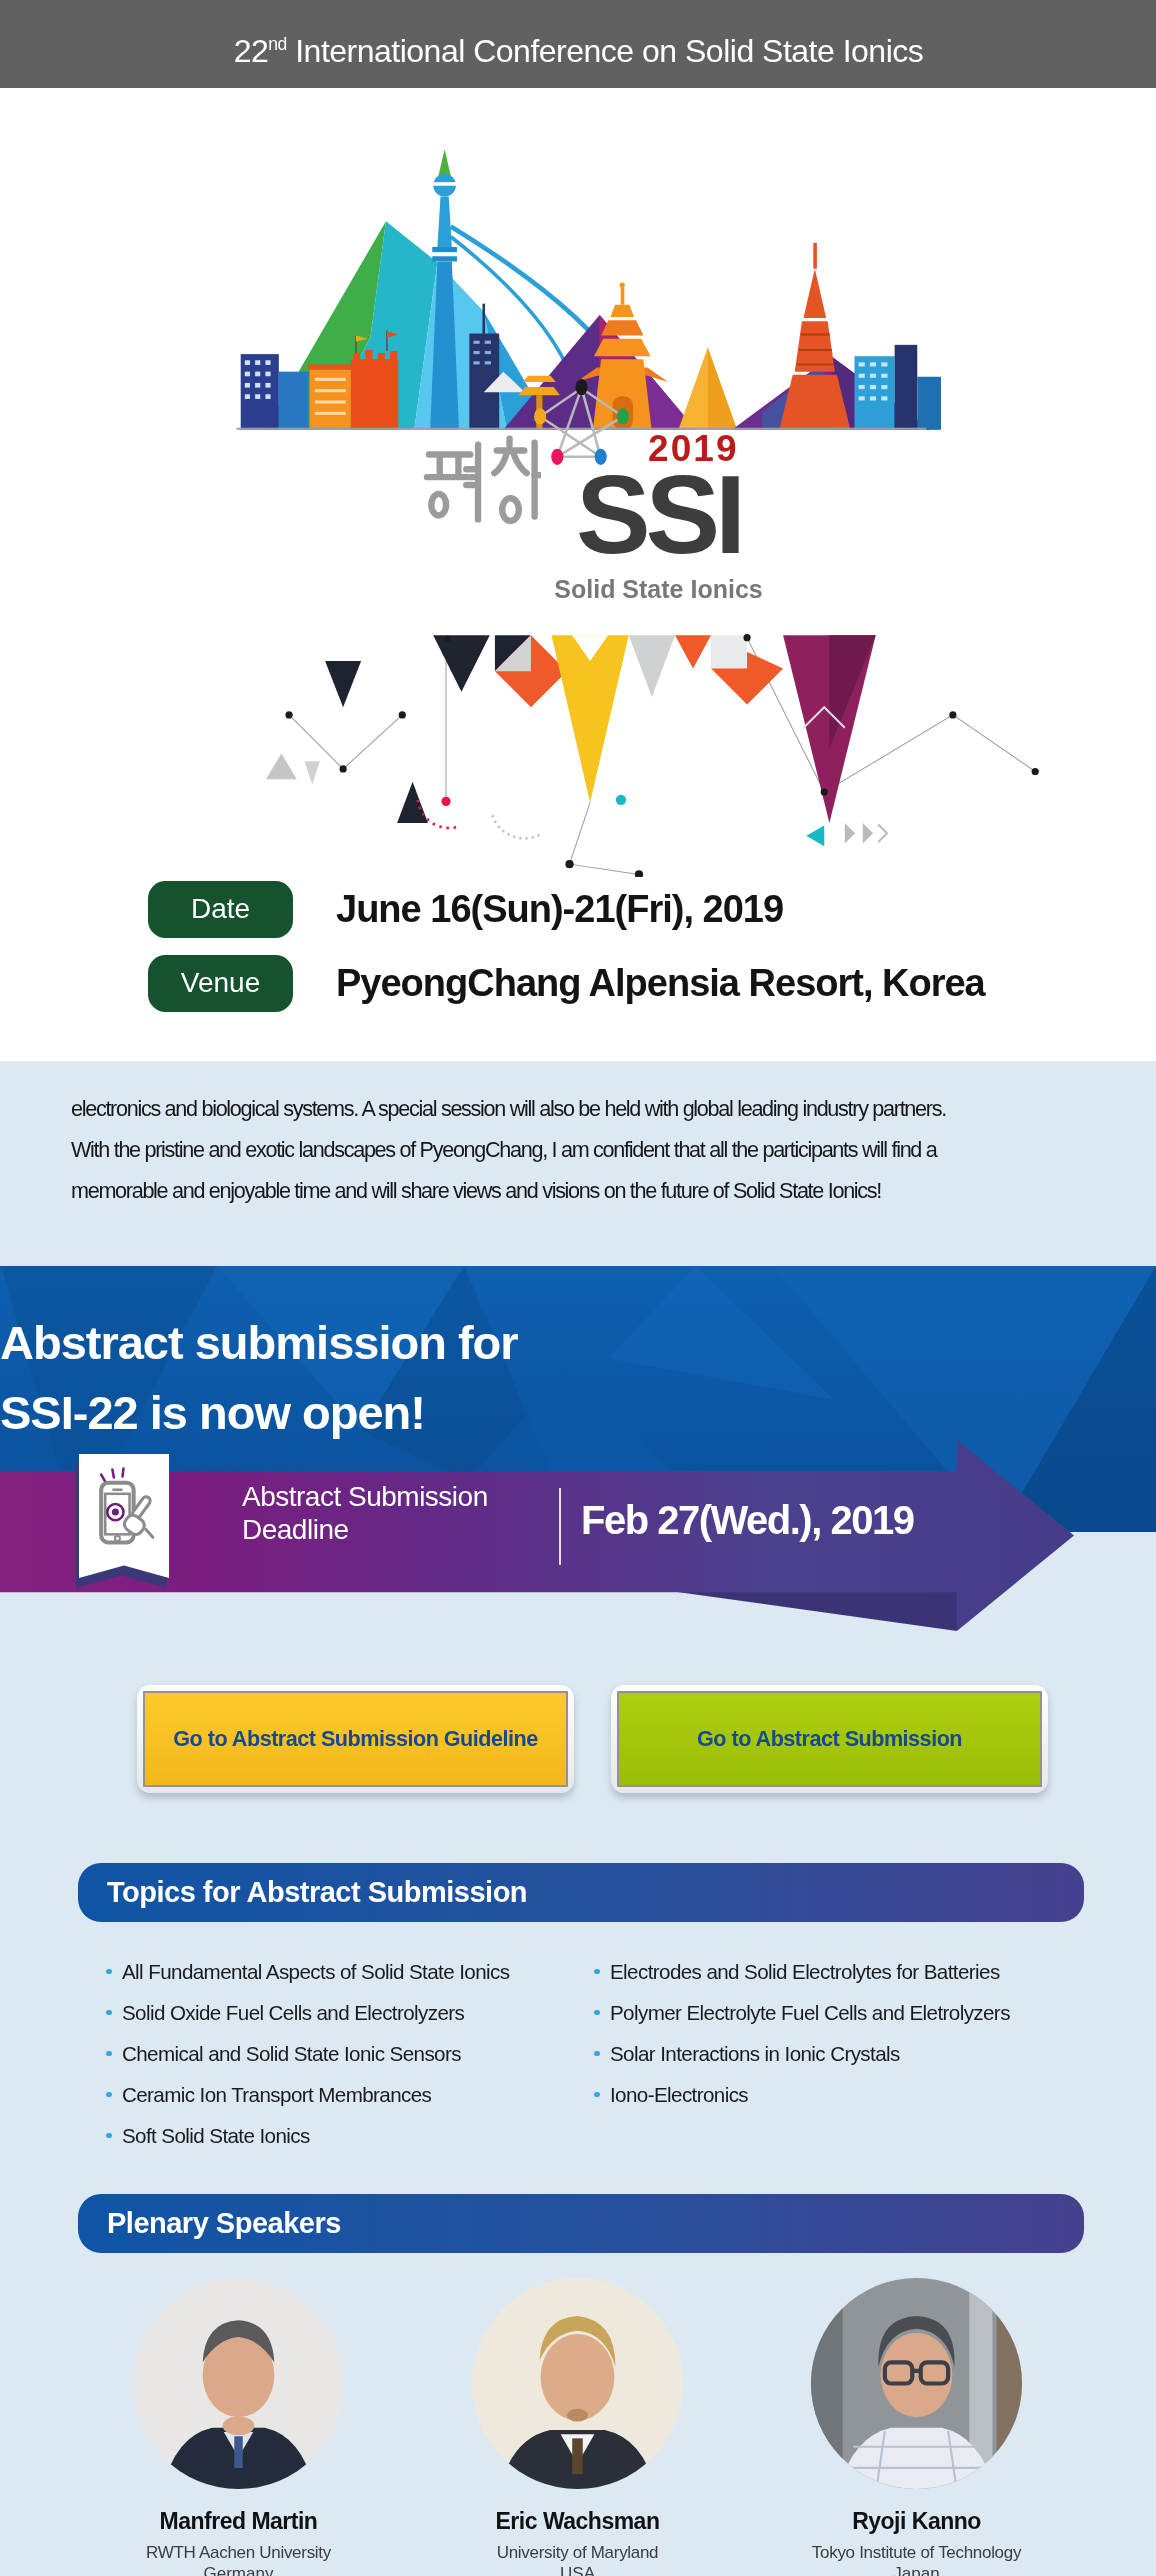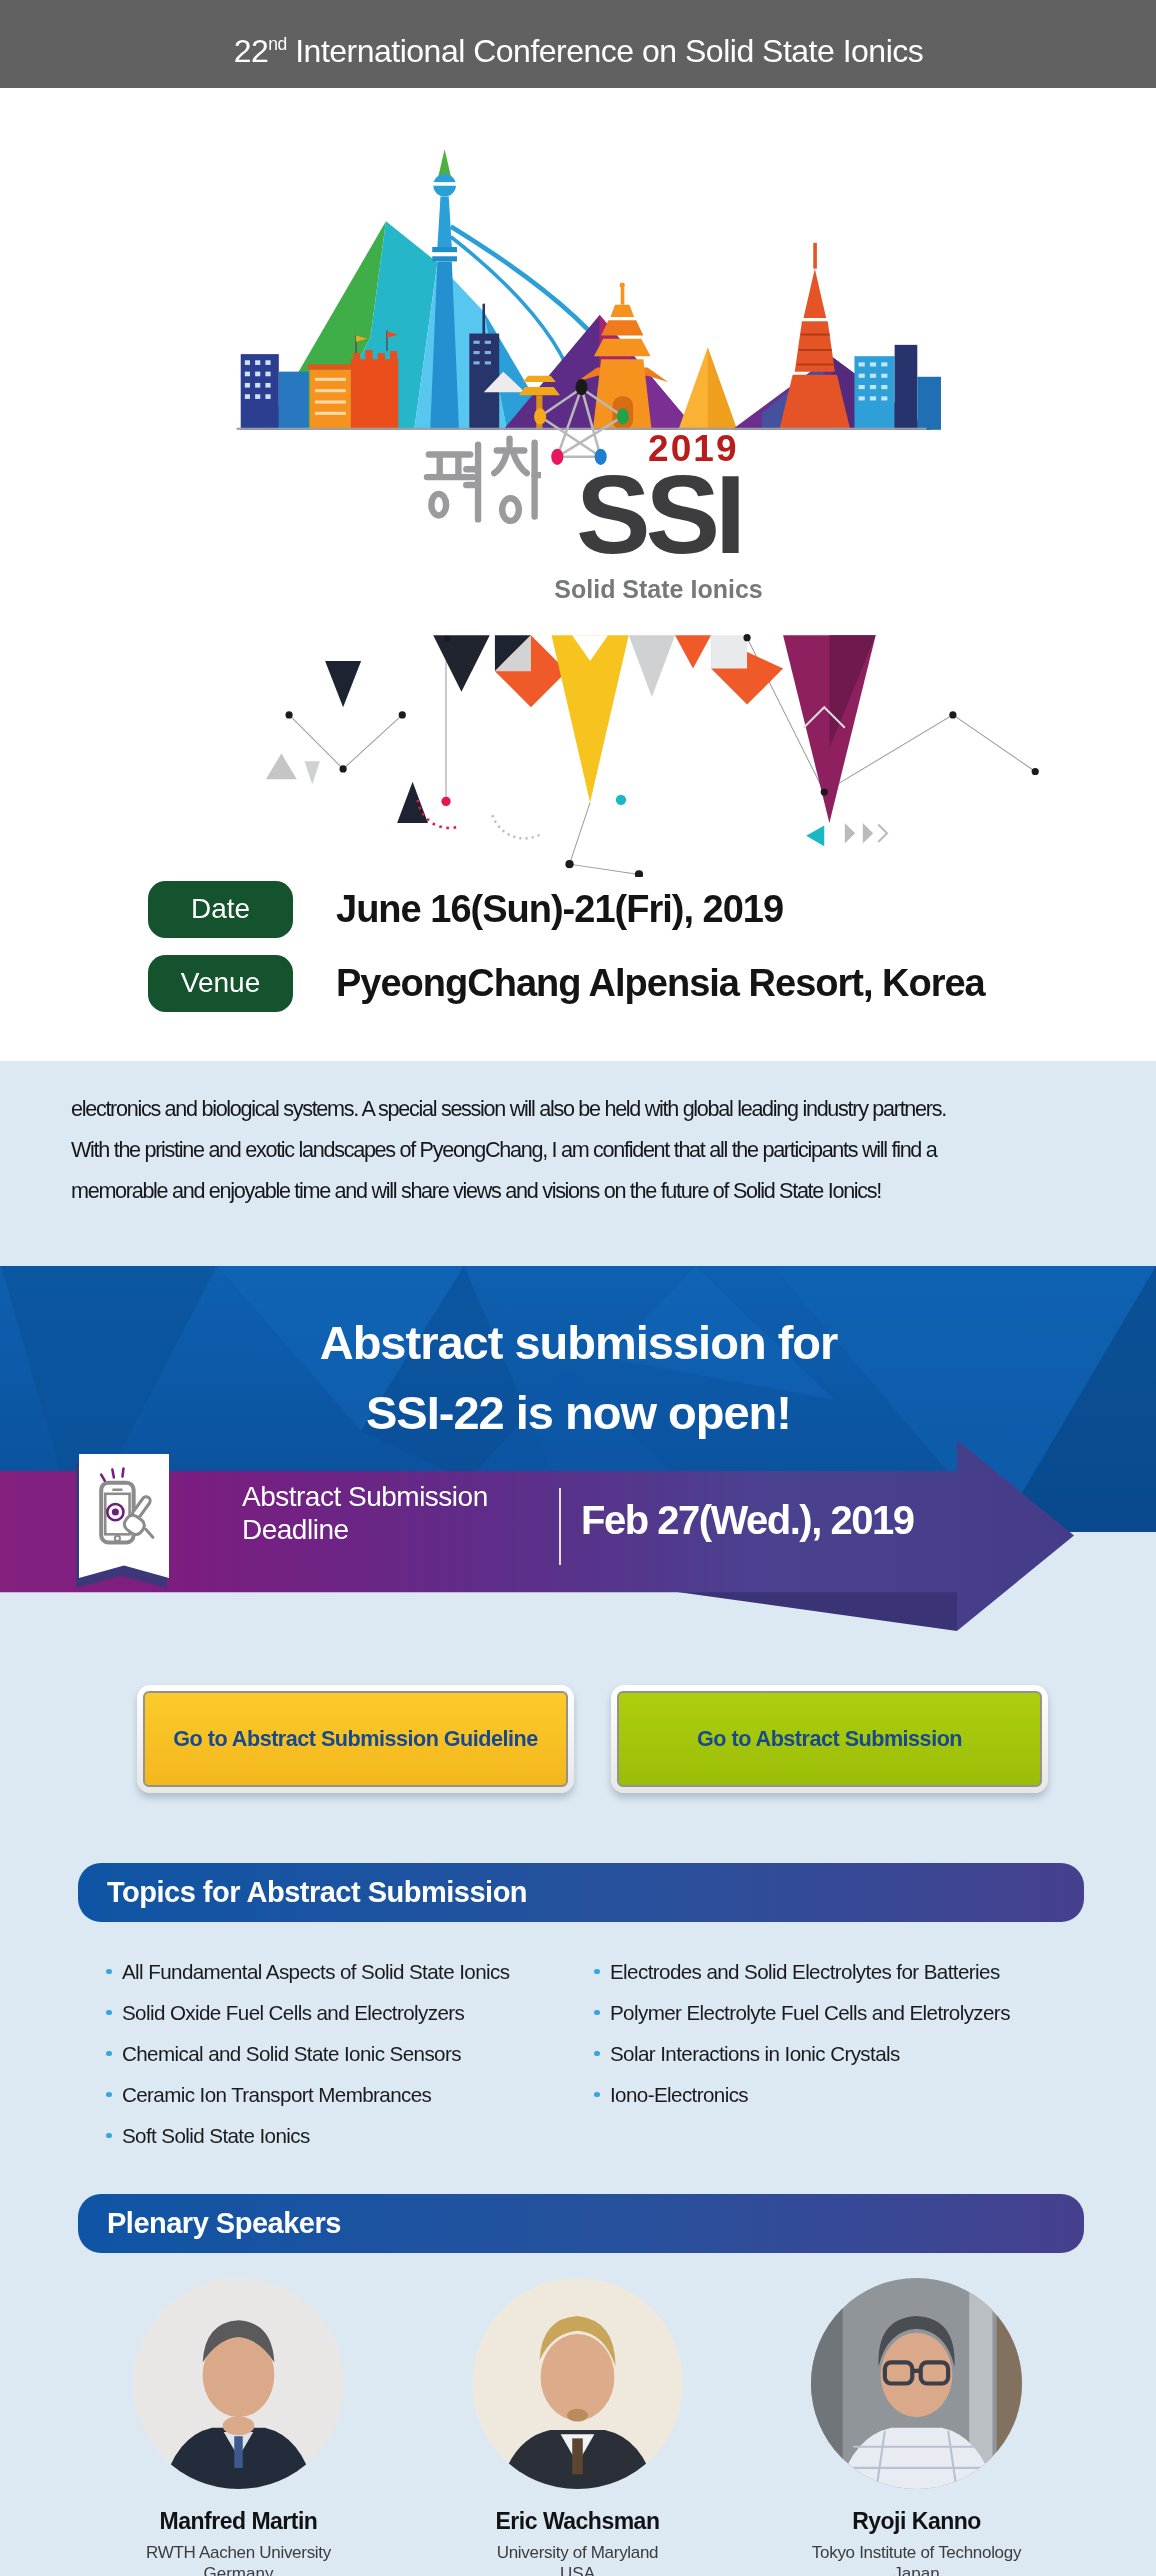--- a/index.html
+++ b/index.html
@@ -27,42 +27,42 @@
     display:flex;align-items:center;justify-content:center;font-size:28px;flex:0 0 auto;}
   .sched-val{margin-left:43px;font-size:38px;font-weight:700;color:#141414;letter-spacing:-1px;white-space:nowrap;}
 
   
   .mid-bg{left:0;top:1061px;width:1157px;height:1888px;background:#dce9f3;}
 
   .intro{left:71px;top:1088px;width:1056px;font-size:21.6px;line-height:41px;color:#17171a;letter-spacing:-1.3px;}
 
   
   .blue-band{left:0;top:1266px;width:1157px;height:266px;background:linear-gradient(180deg,#0e60b0,#0a4f9a);overflow:hidden;}
-  .banner-headline{left:0;top:1308px;width:1157px;text-align:center;color:#fff;font-weight:700;
+  .banner-headline{left:0;top:1308px;width:1157px;text-align:left;color:#fff;font-weight:700;
     font-size:47px;line-height:70px;letter-spacing:-1px;z-index:4;}
 
   
   .ribbon-fold{left:670px;top:1591px;width:287px;height:40px;background:#3a3477;
     clip-path:polygon(0 0,100% 0,100% 100%);z-index:5;}
   .ribbon{left:0;top:1440px;width:1074px;height:191px;z-index:6;
     background:linear-gradient(90deg,#84217f 0%,#7b1d80 18%,#5f2c88 45%,#4a418f 72%,#443c89 100%);
     clip-path:polygon(0 16.2%,89.1% 16.2%,89.1% 0,100% 50%,89.1% 100%,89.1% 79.7%,0 79.7%);}
   .pendant-shadow{left:76px;top:1463px;width:91px;height:125px;background:#3c3778;
     clip-path:polygon(0 0,100% 0,100% 100%,50% 90%,0 100%);z-index:7;}
   .pendant{left:79px;top:1454px;width:90px;height:124px;background:#ffffff;
     clip-path:polygon(0 0,100% 0,100% 100%,50% 90%,0 100%);z-index:8;}
   .phone-svg{left:86px;top:1463px;z-index:9;}
   .deadline-label{left:242px;top:1480px;color:#fff;font-size:28px;line-height:33px;font-weight:400;z-index:9;letter-spacing:-0.5px;}
   .deadline-divider{left:559px;top:1488px;width:1.5px;height:77px;background:rgba(255,255,255,.85);z-index:9;}
   .deadline-value{left:581px;top:1498px;width:392px;color:#fff;font-size:40px;font-weight:700;letter-spacing:-1.5px;z-index:9;}
 
   
   .btn-frame{height:108px;background:linear-gradient(180deg,#ffffff,#e7e7e7);border-radius:13.4px;
     box-shadow:0 4.1px 7.2px rgba(90,110,130,.35);z-index:3;}
-  .btn-core{position:absolute;inset:6.2px;border:2.1px solid #94928c;border-radius:6px;
+  .btn-core{position:absolute;inset:6.2px;border:2.1px solid #94928c;border-radius:1px;
     display:flex;align-items:center;justify-content:center;font-size:21.6px;font-weight:700;color:#17498f;
     letter-spacing:-0.5px;cursor:pointer;}
   .core-yellow{background:linear-gradient(180deg,#fccb2b,#f3b71d);}
   .core-green{background:linear-gradient(180deg,#aecf0e,#9abd08);}
 
   
   .section-bar{left:78px;width:1006px;height:59px;border-radius:23px;color:#fff;
     background:linear-gradient(90deg,#0f55a5 0%,#27519d 55%,#46408e 100%);
     font-size:29px;font-weight:700;line-height:59px;padding-left:29px;letter-spacing:-0.5px;z-index:3;}
 

